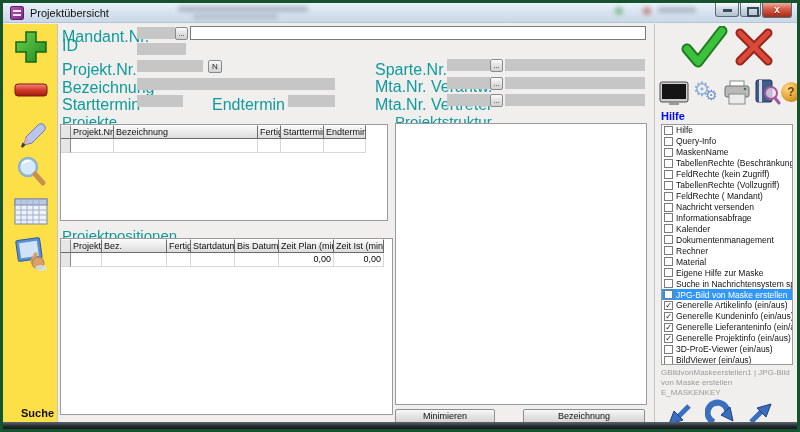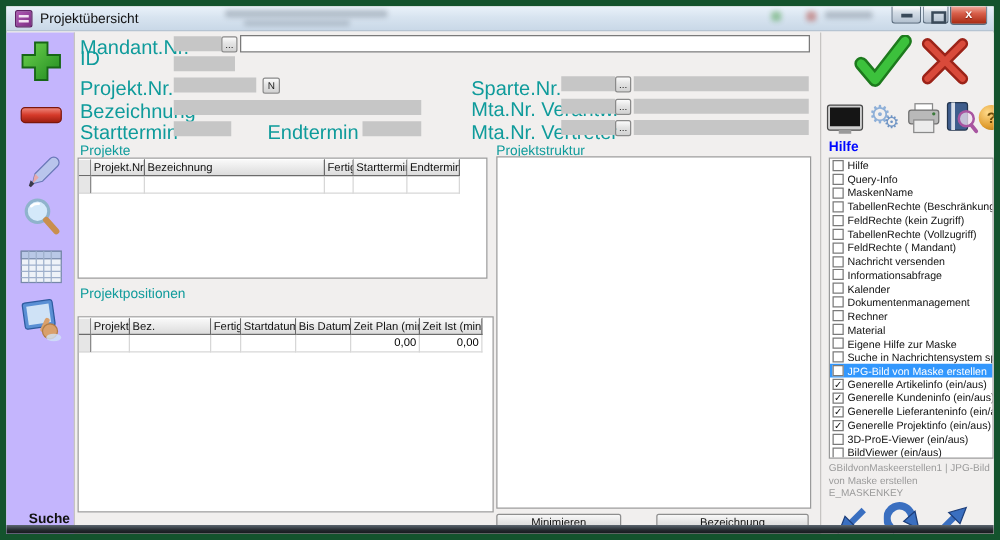--- a/index.html
+++ b/index.html
@@ -1,19 +1,19 @@
 <!DOCTYPE html>
 <html><head>
 <meta charset="utf-8">
 <style>
   * { margin:0; padding:0; box-sizing:border-box; }
   html,body { width:800px; height:432px; overflow:hidden;
     font-family:"Liberation Sans", sans-serif; background:#888; }
   #window { position:relative; width:800px; height:432px;
-    background:#f1efee; border:5px solid #14532d; overflow:hidden;padding-left:23px; }
+    background:#f1efee; border:3px solid #14532d; overflow:hidden;padding-left:23px; }
 
   
   #titlebar { position:absolute; left:0; top:0; width:100%; height:20px;
     background:linear-gradient(#eaf2fa,#d8e4f0 45%,#c9d8e7);
     border-bottom:1px solid #b6c4d2; }
   .tb-blob { position:absolute; filter:blur(2px); opacity:.45; border-radius:2px; }
   #app-icon { position:absolute; left:7px; top:3px; width:14px; height:14px;
     background:linear-gradient(135deg,#b05ab4,#7d2d84); border:1px solid #5e1f63;
     border-radius:2px; }
   #app-icon:before { content:""; position:absolute; left:2px; top:3px; width:8px;
@@ -28,35 +28,35 @@
     background:linear-gradient(#efad9f,#d9604b 40%,#a72912); }
   #wc-min:before { content:""; position:absolute; left:7px; bottom:4px; width:9px; height:3px;
     background:#3a4a5a; }
   #wc-max:before { content:""; position:absolute; left:6px; top:4px; width:8px; height:6px;
     border:2px solid #3a4a5a; }
   #wc-close span { display:block; text-align:center; font-size:10px; font-weight:bold;
     color:#fff; line-height:14px; text-shadow:0 1px 1px #6e1206; }
 
   
   #left-toolbar { position:absolute; left:0; top:21px; width:55px; height:404px;
-    border-right:1px solid #c6c4c2; background:#c4b5fd; }
+    border-right:1px solid #c6c4c2; background:#fde047; }
   .tool { position:absolute; left:10px; width:36px; height:36px; cursor:pointer; }
   #suche-label { position:absolute; left:18px; top:383px; font-size:11px;
     font-weight:bold; color:#111; }
 
   
   .flabel { position:absolute; font-size:16px; color:#0f9b9b; white-space:nowrap; }
   .gfield { position:absolute; height:12px; background:#c6c6c6; }
   .wfield { position:absolute; height:14px; background:#fff; border:1px solid #7a7a7a;
     font-size:10px; padding:0 2px; font-family:"Liberation Sans",sans-serif; }
   .mini-btn { position:absolute; width:13px; height:13px; font-size:8px; line-height:11px;
     text-align:center; border:1px solid #8a8a8a; border-radius:2px; color:#222;
     background:linear-gradient(#fbfbfb,#e3e3e3 45%,#d2d2d2); cursor:pointer; }
 
-  .section-label { position:absolute; font-size:11px; color:#0f9b9b; }
+  .section-label { position:absolute; font-size:15px; color:#0f9b9b; }
 
   
   .tbl { position:absolute; background:#fff; border:1px solid #9b9b9b; overflow:hidden; }
   .thead,.trow { display:flex; }
   .th { flex:none; height:14px; font-size:9px; padding:1px 2px; white-space:nowrap;
     overflow:hidden; background:linear-gradient(#f9f9f9,#dcdcdc);
     border-right:1px solid #6b6b6b; border-bottom:1px solid #6b6b6b;
     border-top:1px solid #fff; color:#111; }
   .td { flex:none; height:14px; font-size:9px; padding:1px 2px;
     border-right:1px solid #d7d7d7; border-bottom:1px solid #d7d7d7; }
@@ -218,21 +218,21 @@
       <div class="td sel" style="width:10px;"></div>
       <div class="td" style="width:43px;"></div>
       <div class="td" style="width:144px;"></div>
       <div class="td" style="width:23px;"></div>
       <div class="td" style="width:43px;"></div>
       <div class="td" style="width:42px;"></div>
     </div>
   </div>
 
   <div class="section-label" style="left:59px;top:224px;">Projektpositionen</div>
-  <div class="tbl" style="left:57px;top:248px;width:333px;height:157px;">
+  <div class="tbl" style="left:57px;top:235px;width:333px;height:177px;">
     <div class="thead">
       <div class="th sel" style="width:10px;"></div>
       <div class="th" style="width:31px;">Projekt</div>
       <div class="th" style="width:65px;">Bez.</div>
       <div class="th" style="width:24px;">Fertig</div>
       <div class="th" style="width:44px;">Startdatum</div>
       <div class="th" style="width:44px;">Bis Datum</div>
       <div class="th" style="width:55px;">Zeit Plan (min)</div>
       <div class="th" style="width:50px;">Zeit Ist (min)</div>
     </div>

